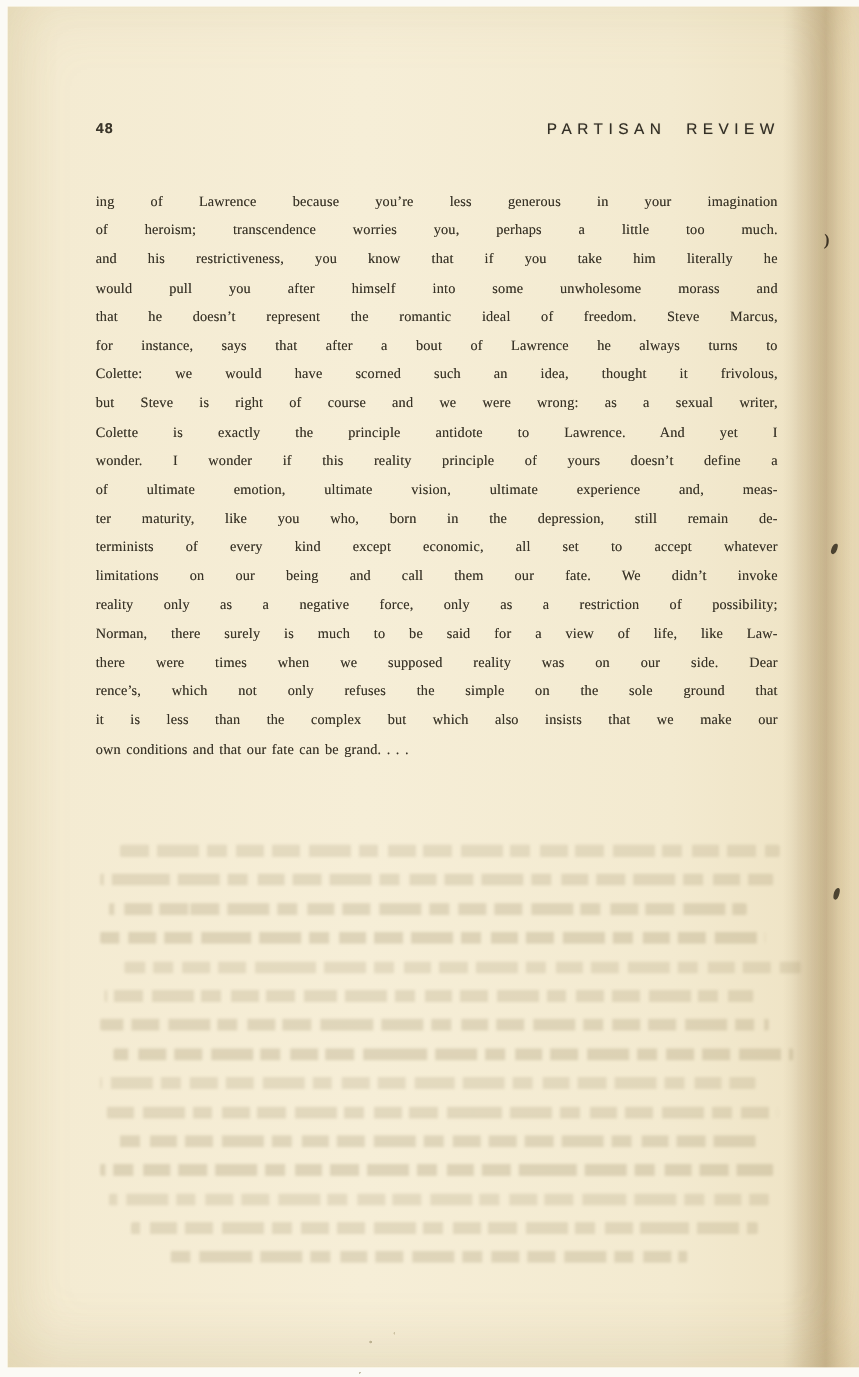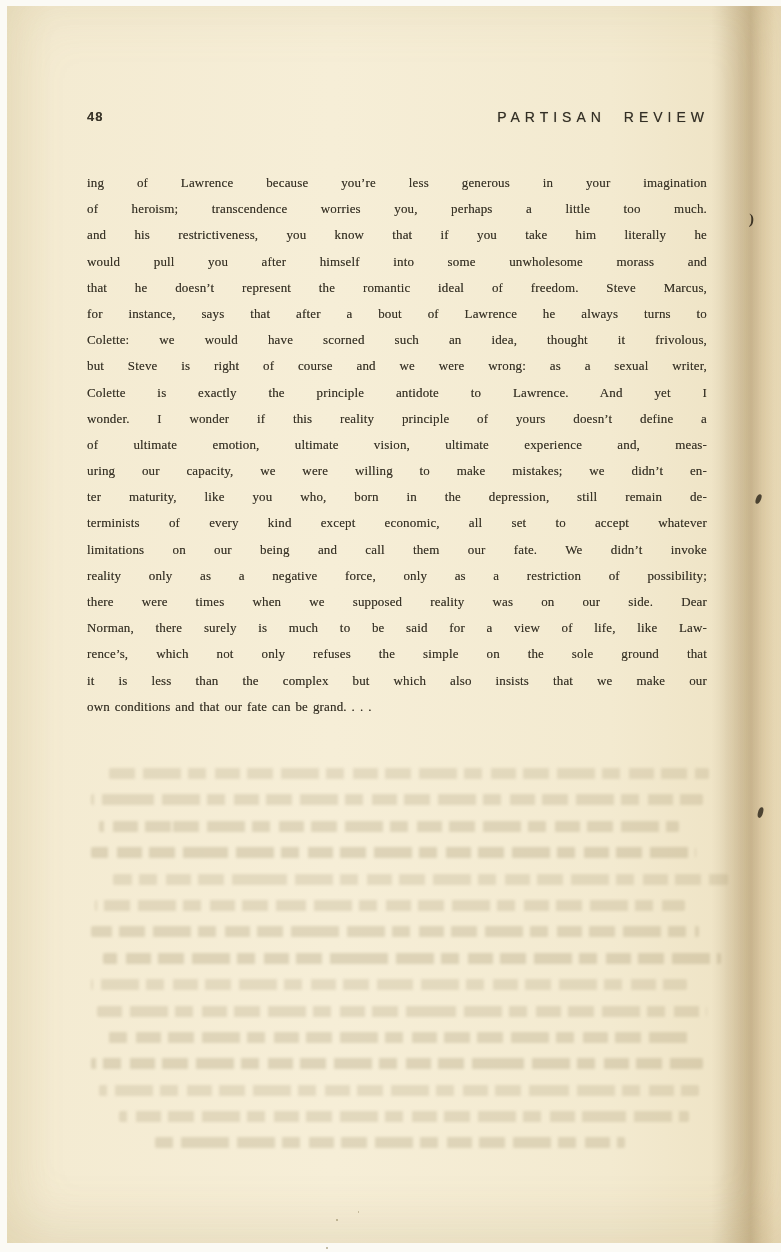--- a/index.html
+++ b/index.html
@@ -127,27 +127,26 @@
       <div class="tline">of heroism; transcendence worries you, perhaps a little too much.</div>
       <div class="tline">and his restrictiveness, you know that if you take him literally he</div>
       <div class="tline">would pull you after himself into some unwholesome morass and</div>
       <div class="tline">that he doesn’t represent the romantic ideal of freedom. Steve Marcus,</div>
       <div class="tline">for instance, says that after a bout of Lawrence he always turns to</div>
       <div class="tline">Colette: we would have scorned such an idea, thought it frivolous,</div>
       <div class="tline">but Steve is right of course and we were wrong: as a sexual writer,</div>
       <div class="tline">Colette is exactly the principle antidote to Lawrence. And yet I</div>
       <div class="tline">wonder. I wonder if this reality principle of yours doesn’t define a</div>
       <div class="tline">of ultimate emotion, ultimate vision, ultimate experience and, meas-</div>
-      <div class="tline">uring our capacity, we were willing to make mistakes; we didn’t en-</div>
       <div class="tline">ter maturity, like you who, born in the depression, still remain de-</div>
       <div class="tline">terminists of every kind except economic, all set to accept whatever</div>
       <div class="tline">limitations on our being and call them our fate. We didn’t invoke</div>
       <div class="tline">reality only as a negative force, only as a restriction of possibility;</div>
+      <div class="tline">Norman, there surely is much to be said for a view of life, like Law-</div>
       <div class="tline">there were times when we supposed reality was on our side. Dear</div>
-      <div class="tline">Norman, there surely is much to be said for a view of life, like Law-</div>
       <div class="tline">rence’s, which not only refuses the simple on the sole ground that</div>
       <div class="tline">it is less than the complex but which also insists that we make our</div>
       <div class="tline last">own conditions and that our fate can be grand. . . .</div>
     </div>
 
   <div class="ghost">
       <div class="gline" style="width: 600px; margin-left: 18px; background-position: 0px 0px; opacity: 0.34;"></div>
       <div class="gline" style="width: 612px; margin-left: 0px; background-position: 37px 0px; opacity: 0.38;"></div>
       <div class="gline" style="width: 580px; margin-left: 8px; background-position: 74px 0px; opacity: 0.42;"></div>
       <div class="gline" style="width: 605px; margin-left: 0px; background-position: 111px 0px; opacity: 0.46;"></div>

